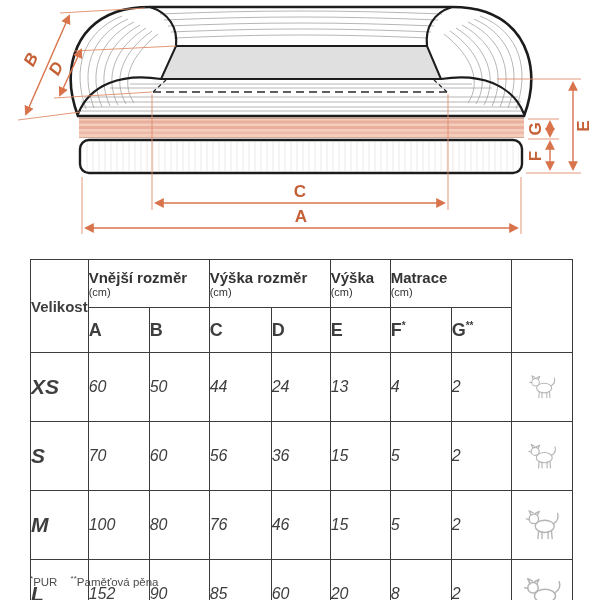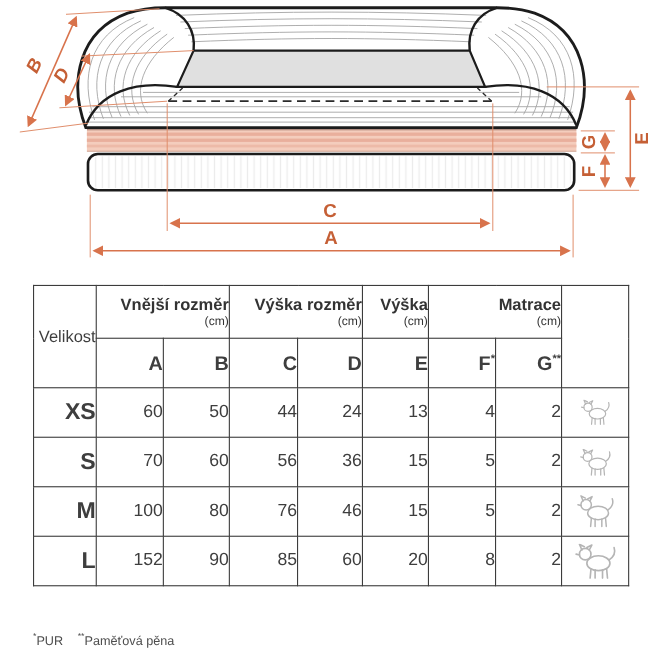--- a/index.html
+++ b/index.html
@@ -13,28 +13,28 @@
   .dimlabel{fill:#c55f35;font-weight:bold;font-size:17px;font-family:"Liberation Sans",sans-serif;}
   .italiclabel{font-style:italic;}
   .outline{fill:#ffffff;stroke:#1c1c1c;stroke-width:2.6;}
   .edge{fill:none;stroke:#1c1c1c;stroke-width:2.2;}
   .hatch{fill:none;stroke:#a3a3a3;stroke-width:0.8;}
   .dashedmain{fill:none;stroke:#2b2b2b;stroke-width:1.6;stroke-dasharray:8 5;}
   .dasheddiag{fill:none;stroke:#2b2b2b;stroke-width:1.3;stroke-dasharray:4 3;}
 
   
   .size-table{position:absolute;left:30px;top:259px;border-collapse:collapse;table-layout:fixed;}
-  .size-table th,.size-table td{border:1.6px solid #3c3c3c;text-align:right;vertical-align:middle;
+  .size-table th,.size-table td{border:1.6px solid #3c3c3c;text-align:left;vertical-align:middle;
         padding:0;color:#3e3e3e;}
   .hrow1{height:48px;}
   .hrow2{height:45px;}
-  .drow{height:45px;}
+  .drow{height:69px;font-style:italic;}
   .gtitle{font-weight:bold;font-size:15px;color:#333;line-height:1.15;}
   .gunit{font-weight:normal;font-size:11px;color:#333;}
-  .sizehdr{font-weight:normal;font-size:15px;color:#333;}
+  .sizehdr{font-weight:bold;font-size:15px;color:#333;}
   .letter{color:#d9603a;font-weight:bold;font-size:18px;}
   .letter sup{font-size:10px;}
   .sizecell{color:#d9603a;font-weight:bold;font-size:21px;}
   .valcell{font-size:16px;color:#3e3e3e;font-weight:normal;}
   .dogcell svg{display:block;margin:0 auto;}
   .dog-stroke{fill:none;stroke:#b5b5b5;stroke-width:2;stroke-linecap:round;stroke-linejoin:round;}
 
   .footnote{position:absolute;left:30px;top:574px;font-size:11.5px;color:#4d4d4d;}
   .footnote sup{font-size:8px;}
   .footnote .seg2{margin-left:10px;}

